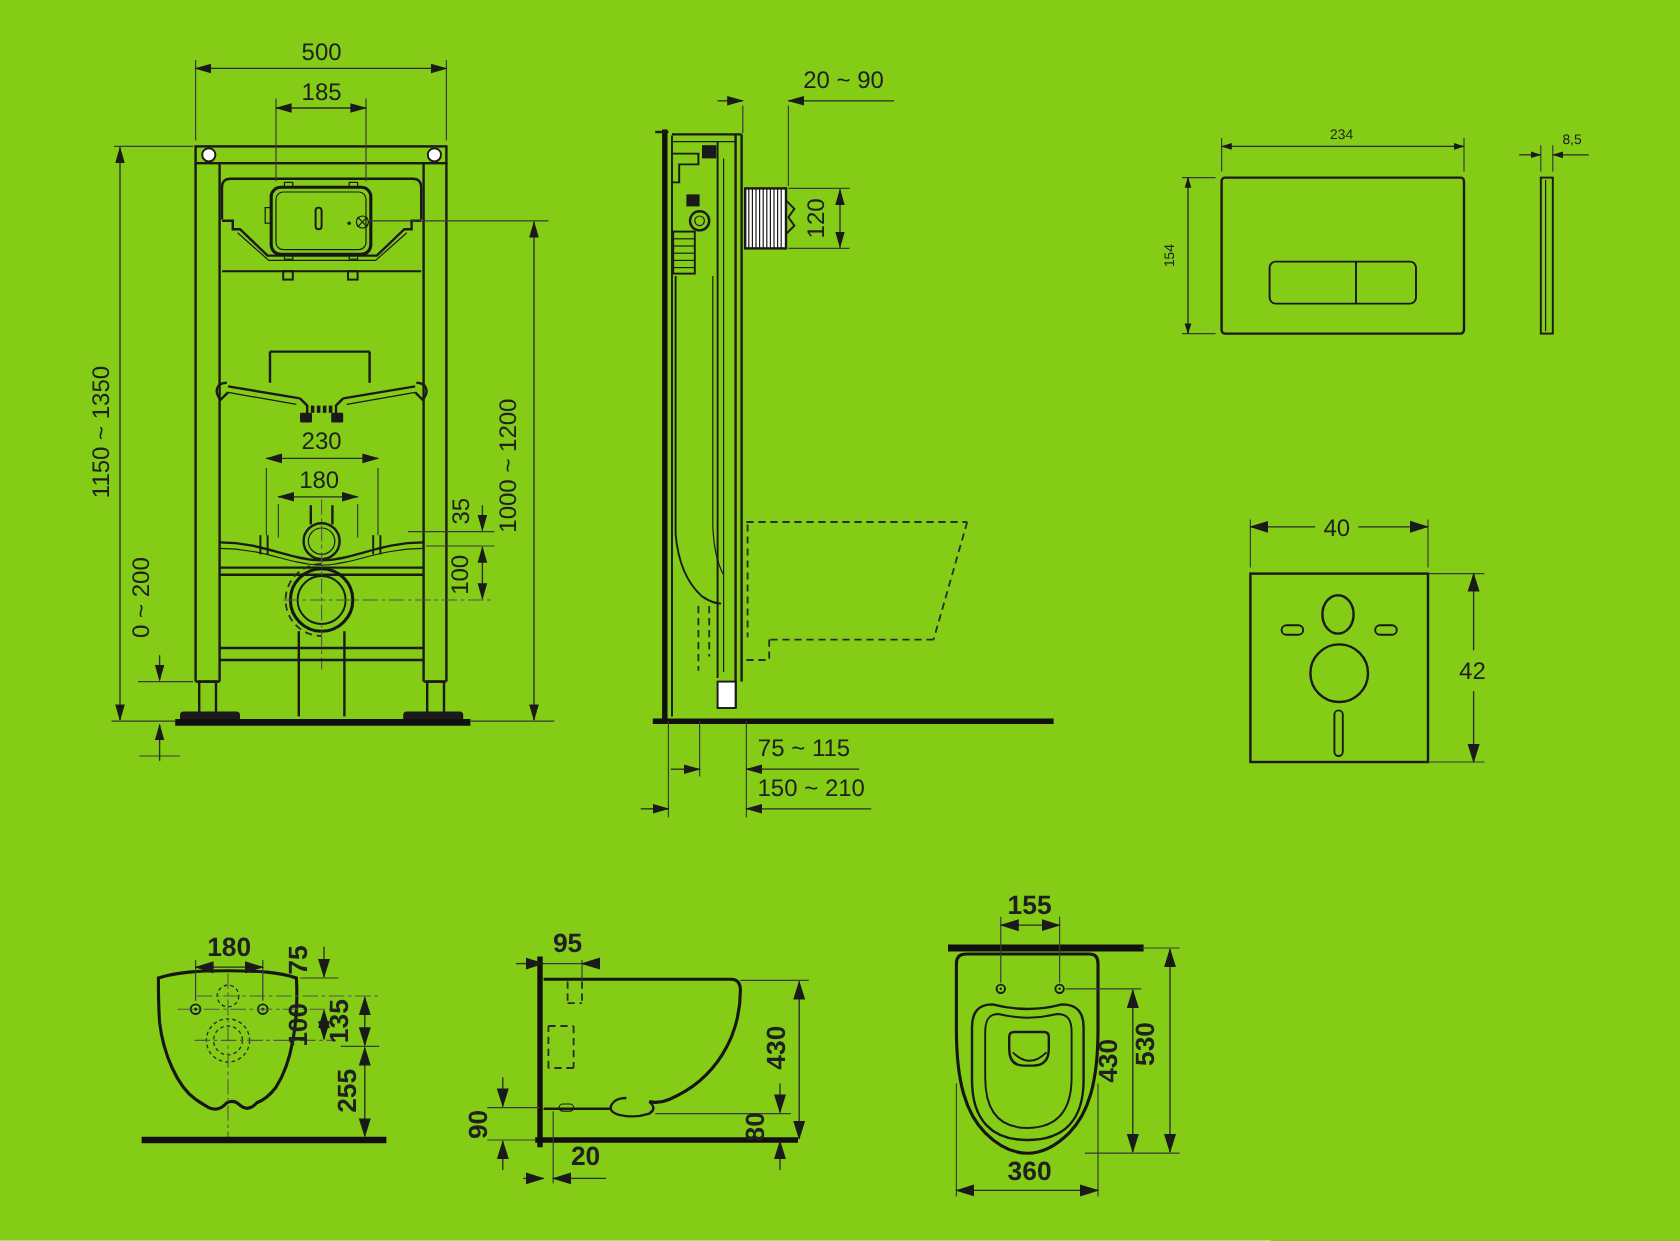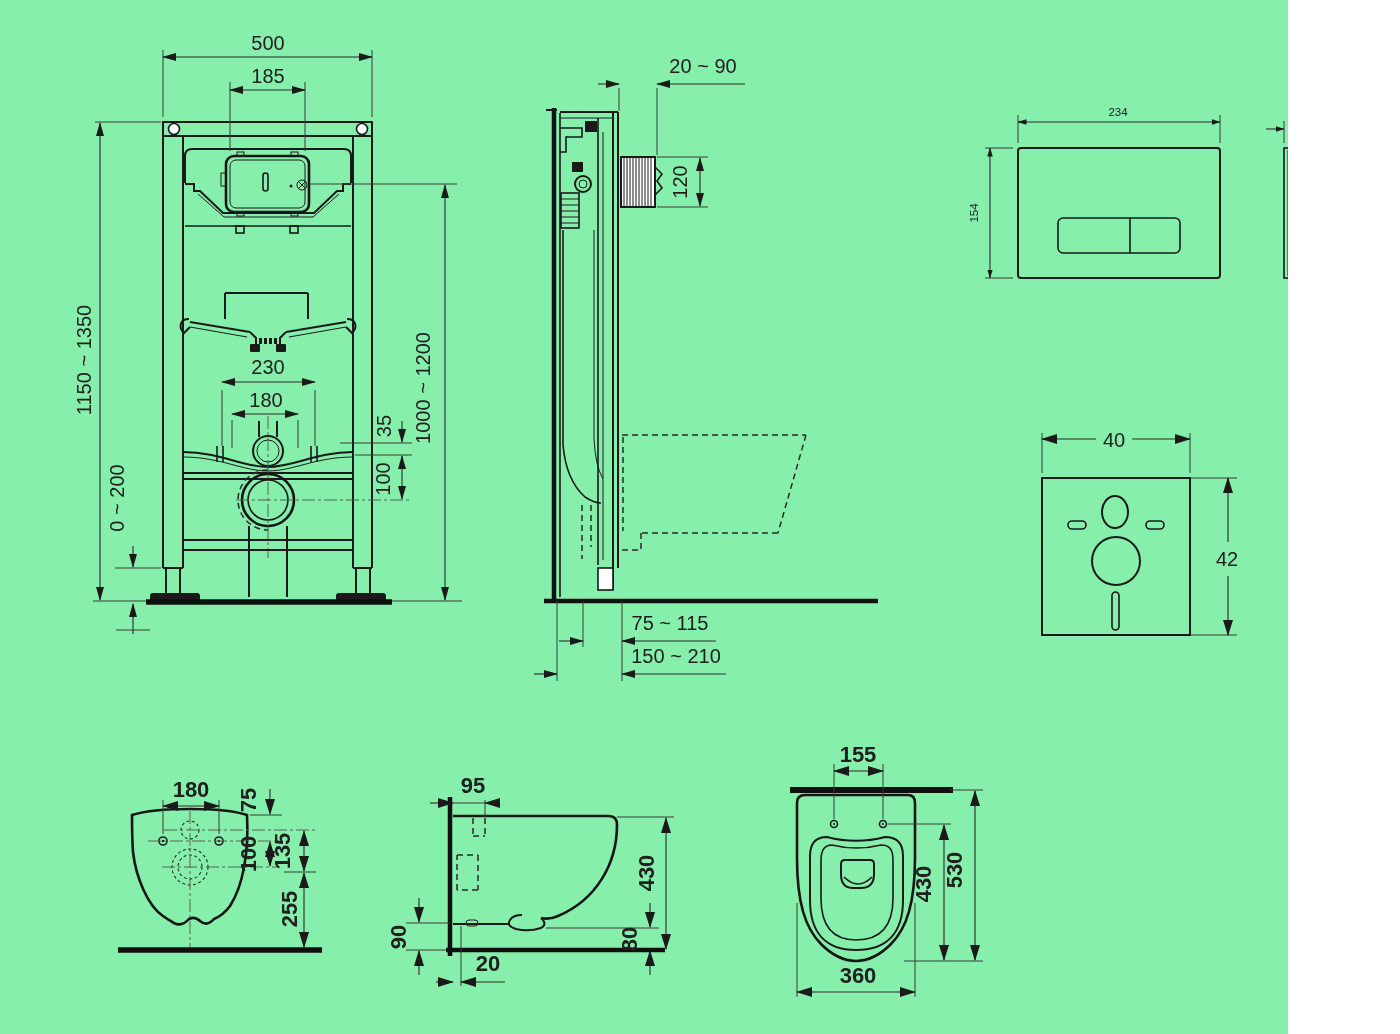--- a/index.html
+++ b/index.html
@@ -1,16 +1,16 @@
 <!DOCTYPE html>
 <html><head>
 <meta charset="utf-8">
 <style>
   html,body{margin:0;padding:0;background:#fff;}
-  #canvas{position:relative;width:1288px;height:1034px;background:#86efac;overflow:hidden;
+  #canvas{position:relative;width:1400px;height:1034px;background:#84cc16;overflow:hidden;
           font-family:"Liberation Sans",sans-serif;}
   svg{display:block}
   
   .s1{stroke:#1a1a1a;stroke-width:1;fill:none}
   .s12{stroke:#1a1a1a;stroke-width:1.2;fill:none}
   .s15{stroke:#1a1a1a;stroke-width:1.6;fill:none}
   .s2{stroke:#1a1a1a;stroke-width:2;fill:none}
   .s25{stroke:#161616;stroke-width:2.6;fill:none}
   .w4{stroke:#101010;stroke-width:4.5;fill:none}
   .w5{stroke:#101010;stroke-width:5.5;fill:none}

